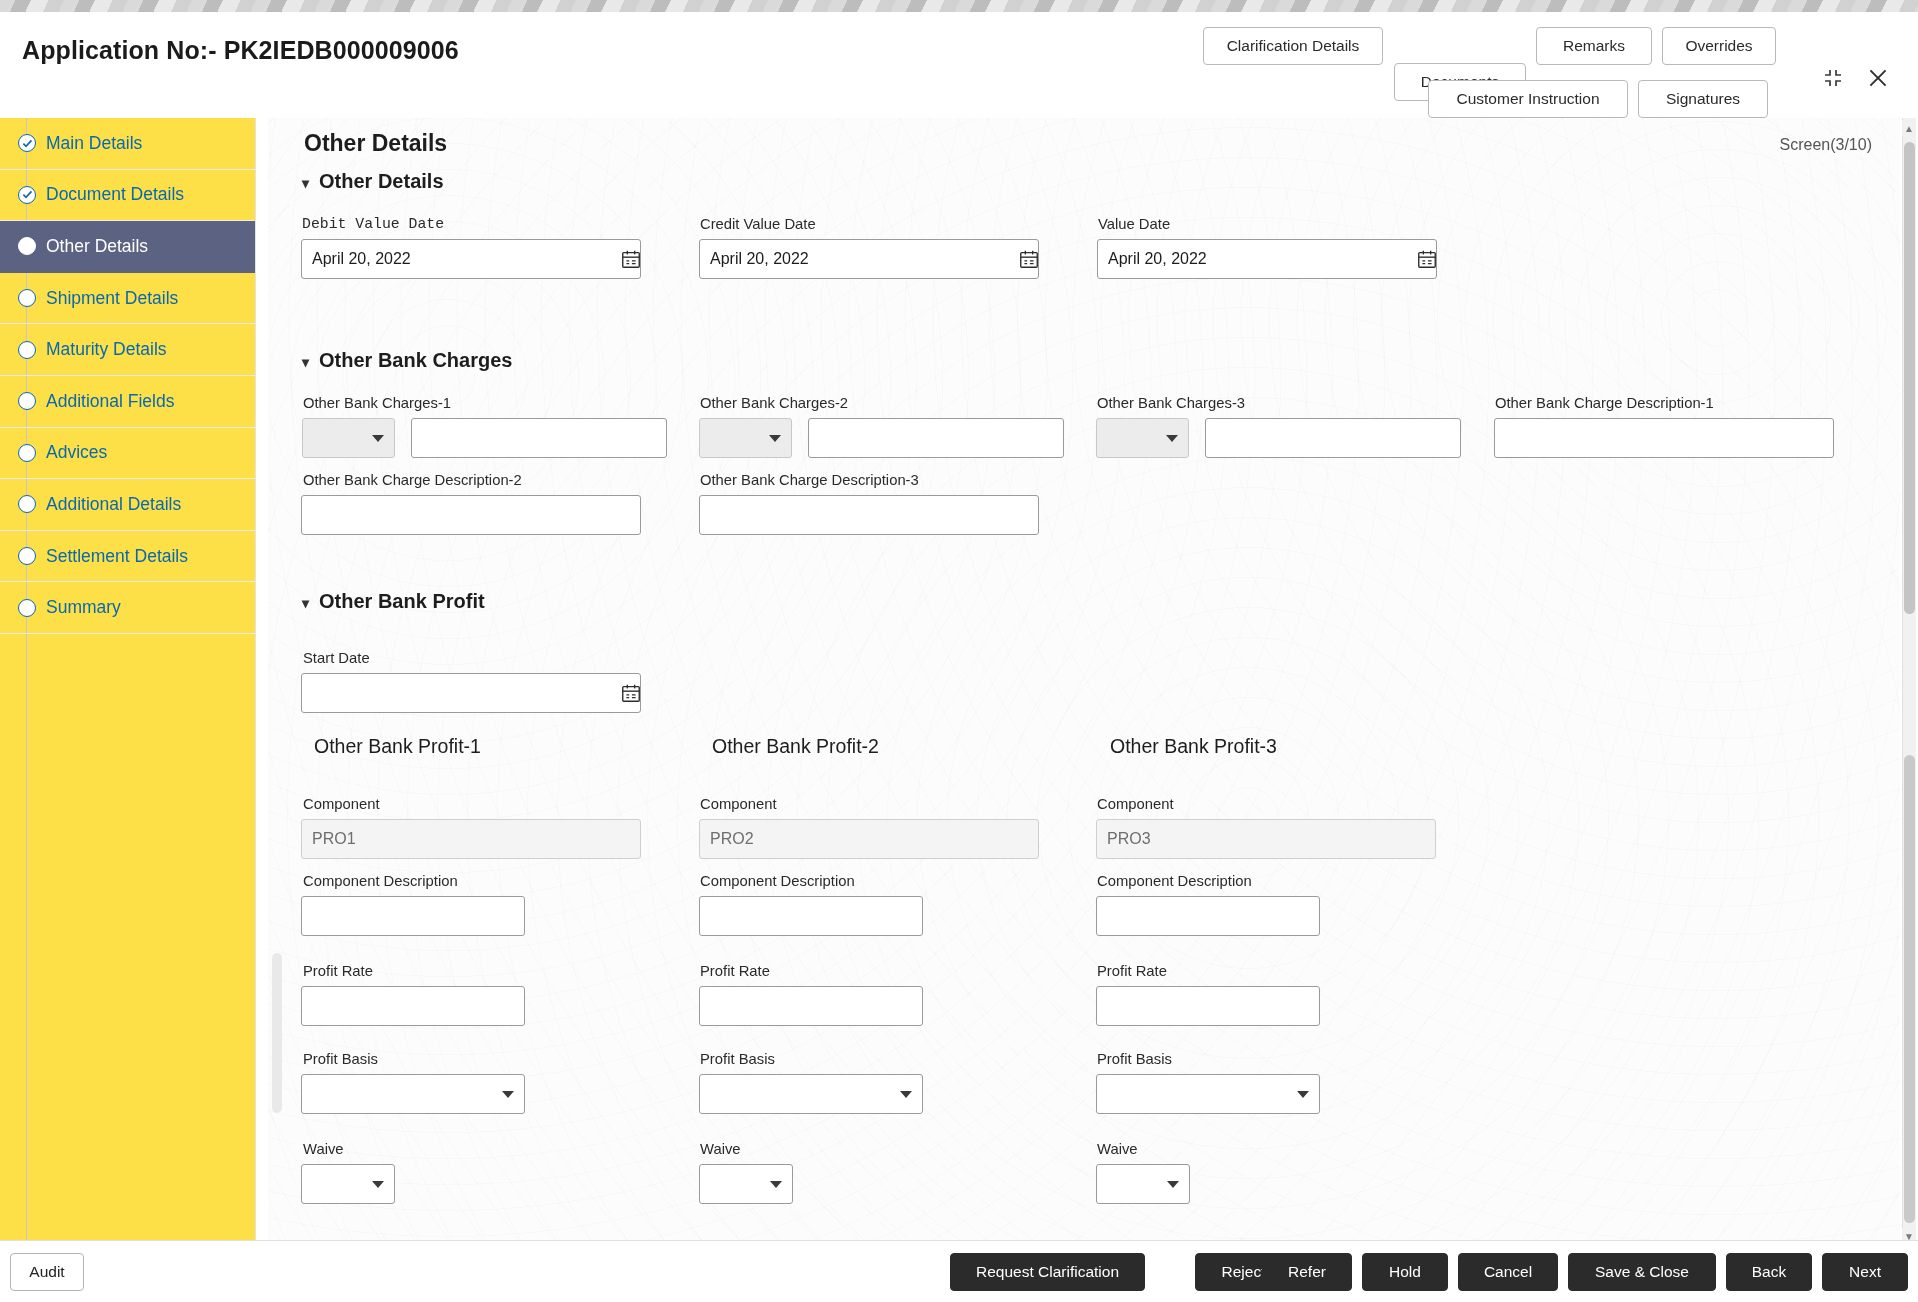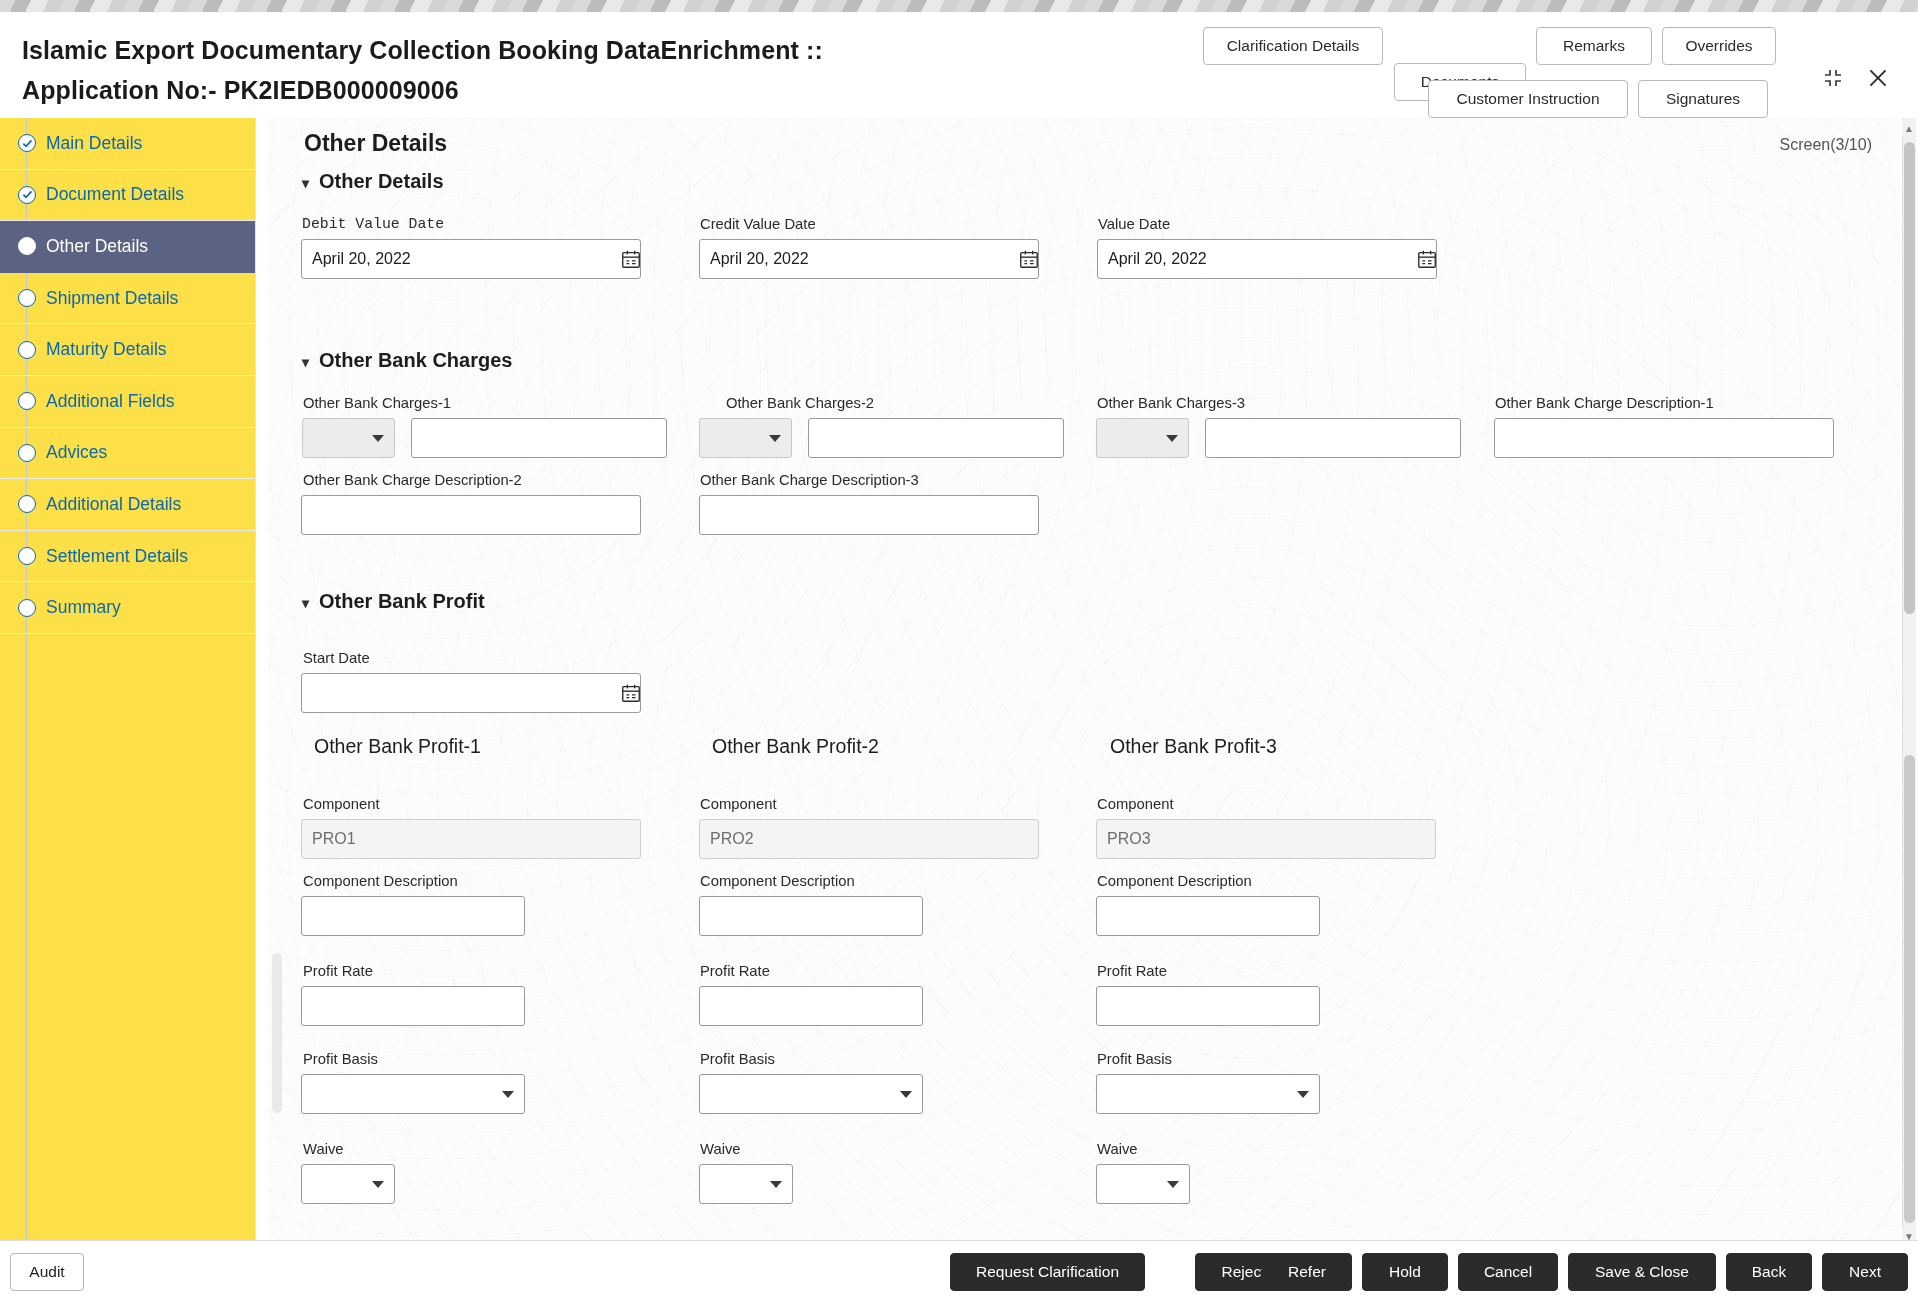--- a/index.html
+++ b/index.html
@@ -210,21 +210,20 @@
     background: #ffffff; color: #222; border: 1px solid #b5b5b5;
   }
 </style>
 </head>
 <body>
 
 <div class="top-strip"></div>
 
 <div class="header">
   <div class="app-title">
-    <div>Islamic Export Documentary Collection Booking DataEnrichment ::</div>
     <div>Application No:- PK2IEDB000009006</div>
   </div>
 
   <div class="hdr-btn" style="left:1203px; top:15px; width:180px;">Clarification Details</div>
   <div class="hdr-btn" style="left:1394px; top:15px; width:132px;margin-top:36px;">Documents</div>
   <div class="hdr-btn" style="left:1536px; top:15px; width:116px;">Remarks</div>
   <div class="hdr-btn" style="left:1662px; top:15px; width:114px;">Overrides</div>
 
   <div class="hdr-btn" style="left:1428px; top:68px; width:200px;">Customer Instruction</div>
   <div class="hdr-btn" style="left:1638px; top:68px; width:130px;">Signatures</div>
@@ -357,21 +356,21 @@
     <span class="chev">▾</span>
     <span>Other Bank Charges</span>
   </div>
 
   <div class="fld-label" style="left:35px; top:277px;">Other Bank Charges-1</div>
   <div class="sel grey" style="left:34px; top:300px; width:93px;">
       <span class="caret"></span>
     </div>
   <input class="inp" style="left: 143px; top: 300px; width: 256px;" value="">
 
-  <div class="fld-label" style="left:432px; top:277px;margin-left:26px;">Other Bank Charges-2</div>
+  <div class="fld-label" style="left:432px; top:277px;">Other Bank Charges-2</div>
   <div class="sel grey" style="left:431px; top:300px; width:93px;">
       <span class="caret"></span>
     </div>
   <input class="inp" style="left: 540px; top: 300px; width: 256px;" value="">
 
   <div class="fld-label" style="left:829px; top:277px;">Other Bank Charges-3</div>
   <div class="sel grey" style="left:828px; top:300px; width:93px;">
       <span class="caret"></span>
     </div>
   <input class="inp" style="left: 937px; top: 300px; width: 256px;" value="">

